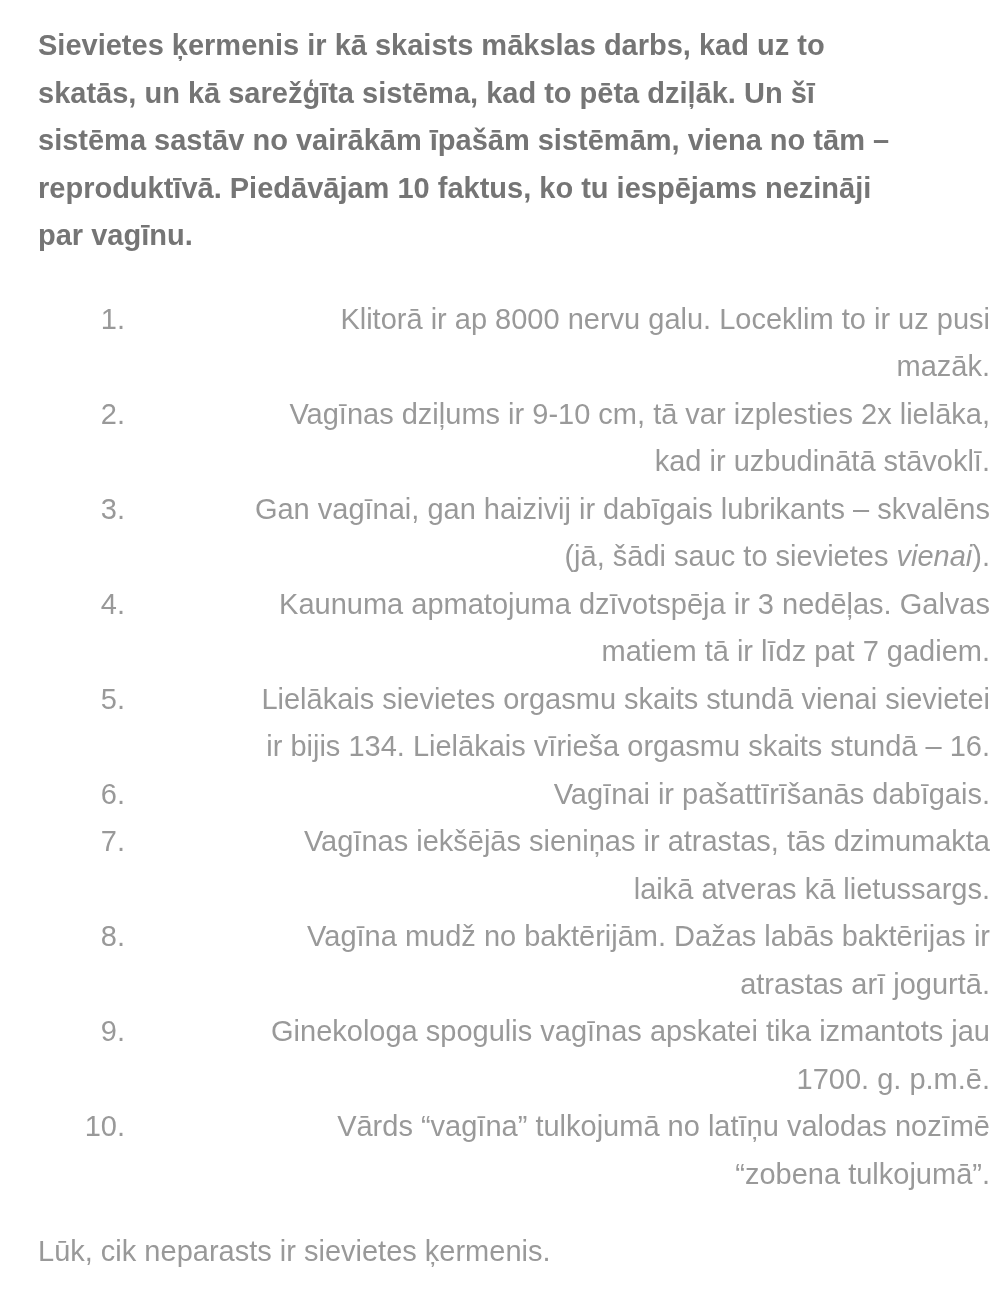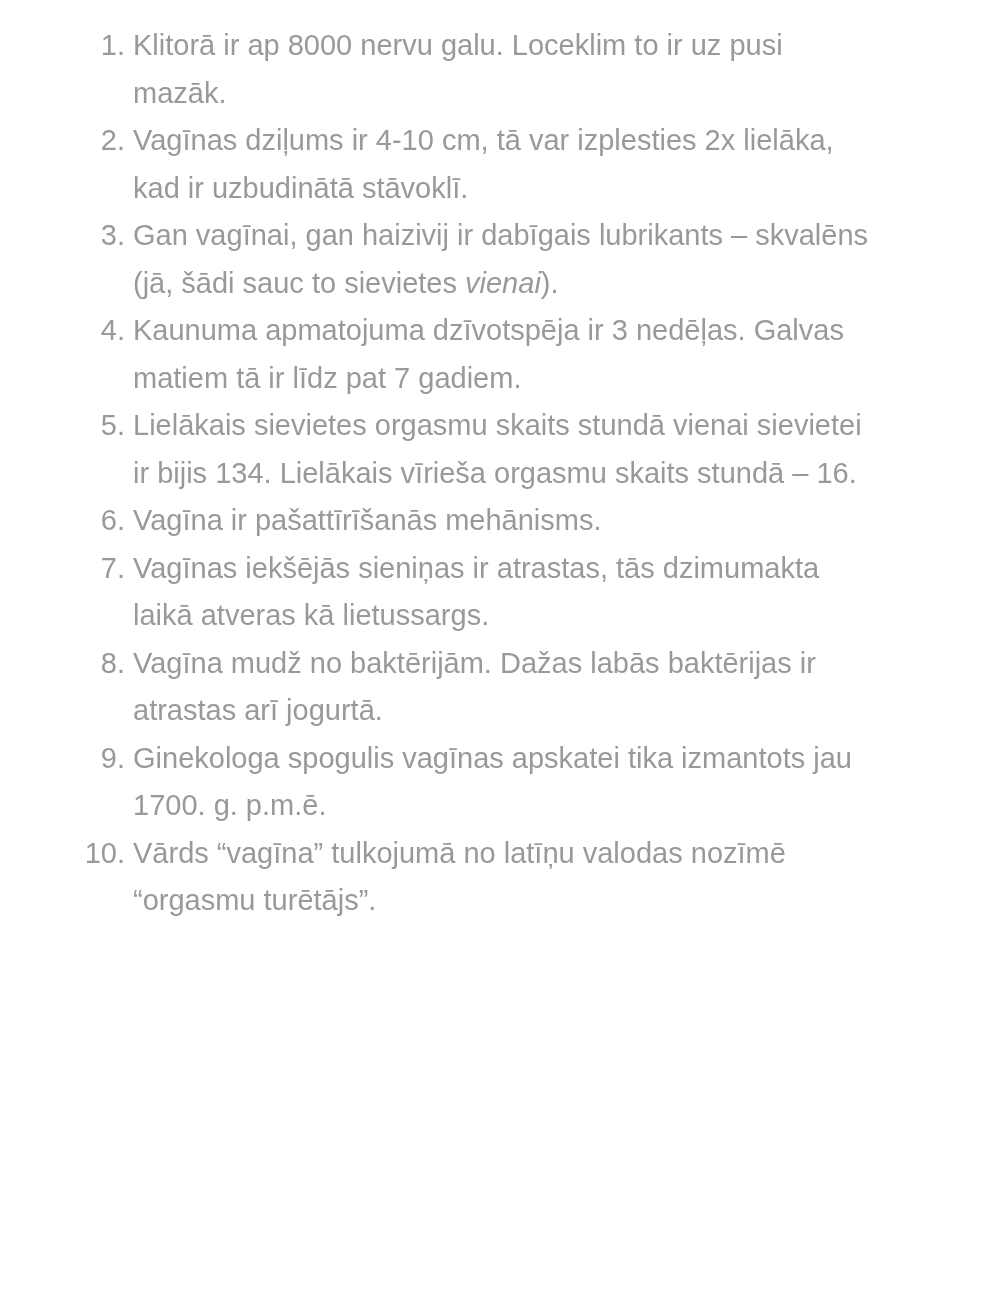--- a/index.html
+++ b/index.html
@@ -30,56 +30,63 @@
     margin: 0 0 30px 0;
     padding: 0 0 0 95px;
     list-style: decimal;
     font-size: 29px;
     line-height: 47.5px;
     font-weight: 400;
     color: var(--body-color, #999999);
   }
   ol.facts li {
     white-space: pre-line;
+    text-align: right;
   }
   ol.facts li::marker {
     color: var(--body-color, #999999);
   }
   .outro {
     margin: 0;
     font-size: 29px;
     line-height: 47.5px;
     font-weight: 400;
     white-space: pre-line;
     color: var(--body-color, #999999);
   }
   em {
     font-style: italic;
   }
 </style>
 </head>
 <body style="background: rgb(255, 255, 255);">
 
 <main class="article">
+  <p class="intro">Sievietes ķermenis ir kā skaists mākslas darbs, kad uz to
+skatās, un kā sarežģīta sistēma, kad to pēta dziļāk. Un šī
+sistēma sastāv no vairākām īpašām sistēmām, viena no tām –
+reproduktīvā. Piedāvājam 10 faktus, ko tu iespējams nezināji
+par vagīnu.</p>
 
   <ol class="facts">
       <li><span>Klitorā ir ap 8000 nervu galu. Loceklim to ir uz pusi
 mazāk.</span></li>
-      <li><span>Vagīnas dziļums ir 4-10 cm, tā var izplesties 2x lielāka,
+      <li><span>Vagīnas dziļums ir 9-10 cm, tā var izplesties 2x lielāka,
 kad ir uzbudinātā stāvoklī.</span></li>
       <li><span>Gan vagīnai, gan haizivij ir dabīgais lubrikants – skvalēns
 (jā, šādi sauc to sievietes </span><em>vienai</em><span>).</span></li>
       <li><span>Kaunuma apmatojuma dzīvotspēja ir 3 nedēļas. Galvas
 matiem tā ir līdz pat 7 gadiem.</span></li>
       <li><span>Lielākais sievietes orgasmu skaits stundā vienai sievietei
 ir bijis 134. Lielākais vīrieša orgasmu skaits stundā – 16.</span></li>
-      <li><span>Vagīna ir pašattīrīšanās mehānisms.</span></li>
+      <li><span>Vagīnai ir pašattīrīšanās dabīgais.</span></li>
       <li><span>Vagīnas iekšējās sieniņas ir atrastas, tās dzimumakta
 laikā atveras kā lietussargs.</span></li>
       <li><span>Vagīna mudž no baktērijām. Dažas labās baktērijas ir
 atrastas arī jogurtā.</span></li>
       <li><span>Ginekologa spogulis vagīnas apskatei tika izmantots jau
 1700. g. p.m.ē.</span></li>
       <li><span>Vārds “vagīna” tulkojumā no latīņu valodas nozīmē
-“orgasmu turētājs”.</span></li>
+“zobena tulkojumā”.</span></li>
     </ol>
 
+  <p class="outro">Lūk, cik neparasts ir sievietes ķermenis.</p>
 </main>
 
 </body></html>

